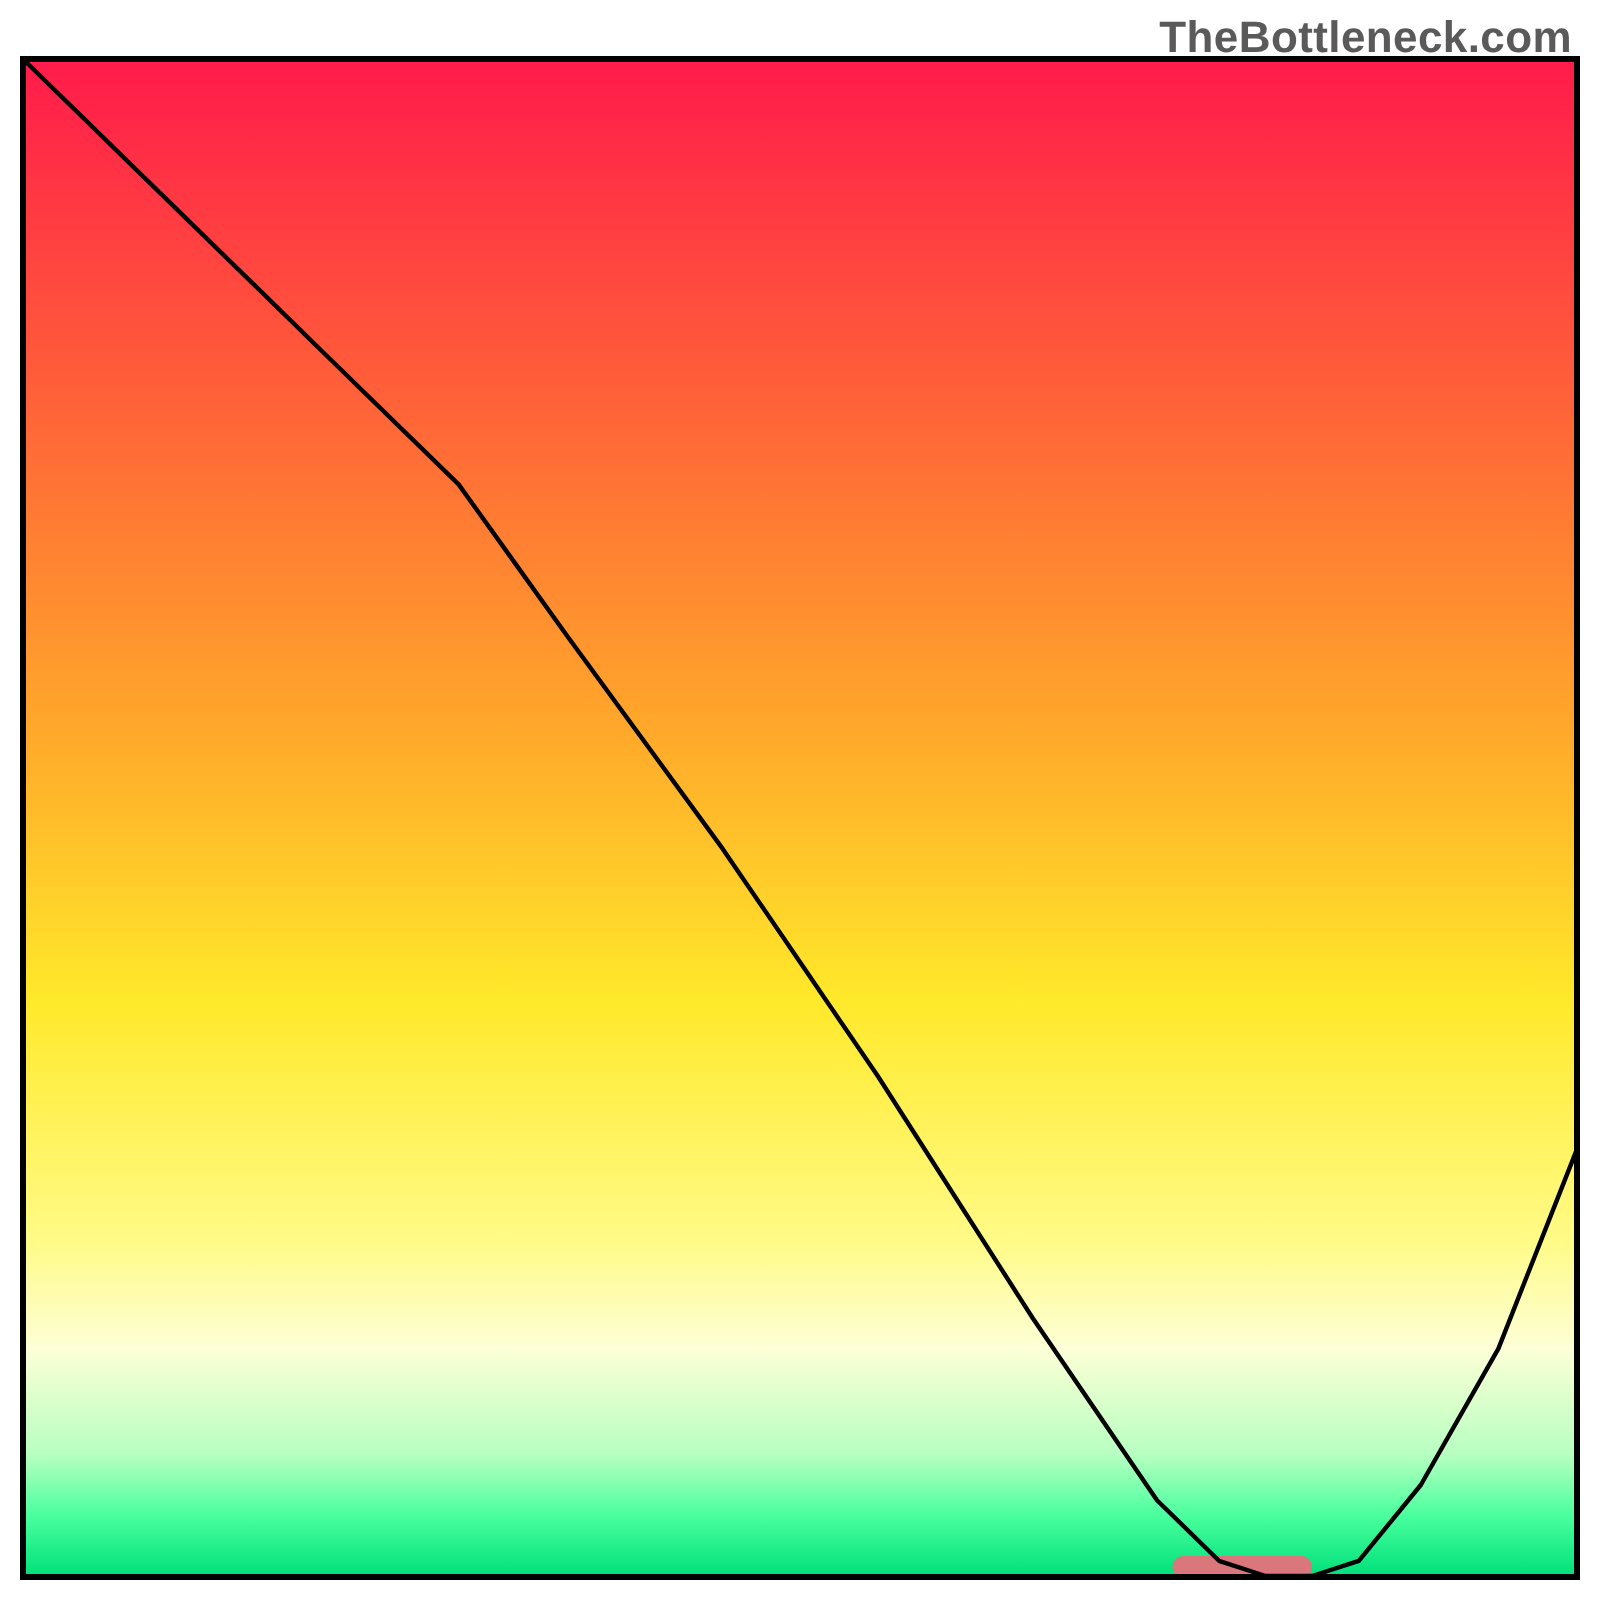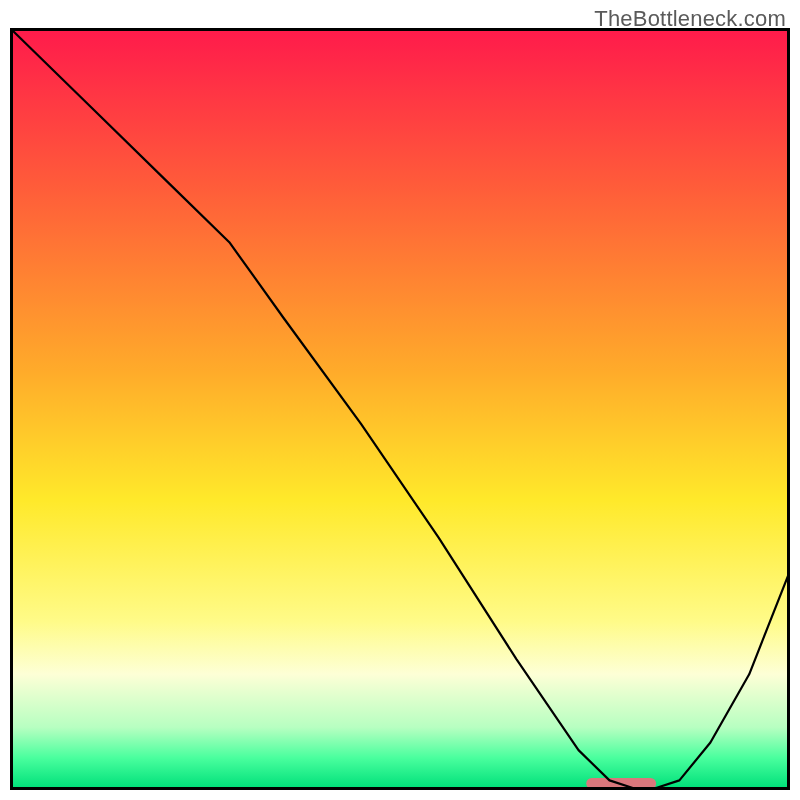--- a/index.html
+++ b/index.html
@@ -9,21 +9,21 @@
     height: 800px;
     background: #ffffff;
     font-family: Arial, Helvetica, sans-serif;
     position: relative;
   }
   .watermark {
     position: absolute;
     top: 6px;
     right: 14px;
     font-size: 22px;
-    font-weight: normal;
+    font-weight: bold;
     color: #5a5a5a;
     letter-spacing: 0.2px;
     z-index: 10;
   }
   .plot-frame {
     position: absolute;
     left: 10px;
     top: 28px;
     width: 780px;
     height: 762px;

